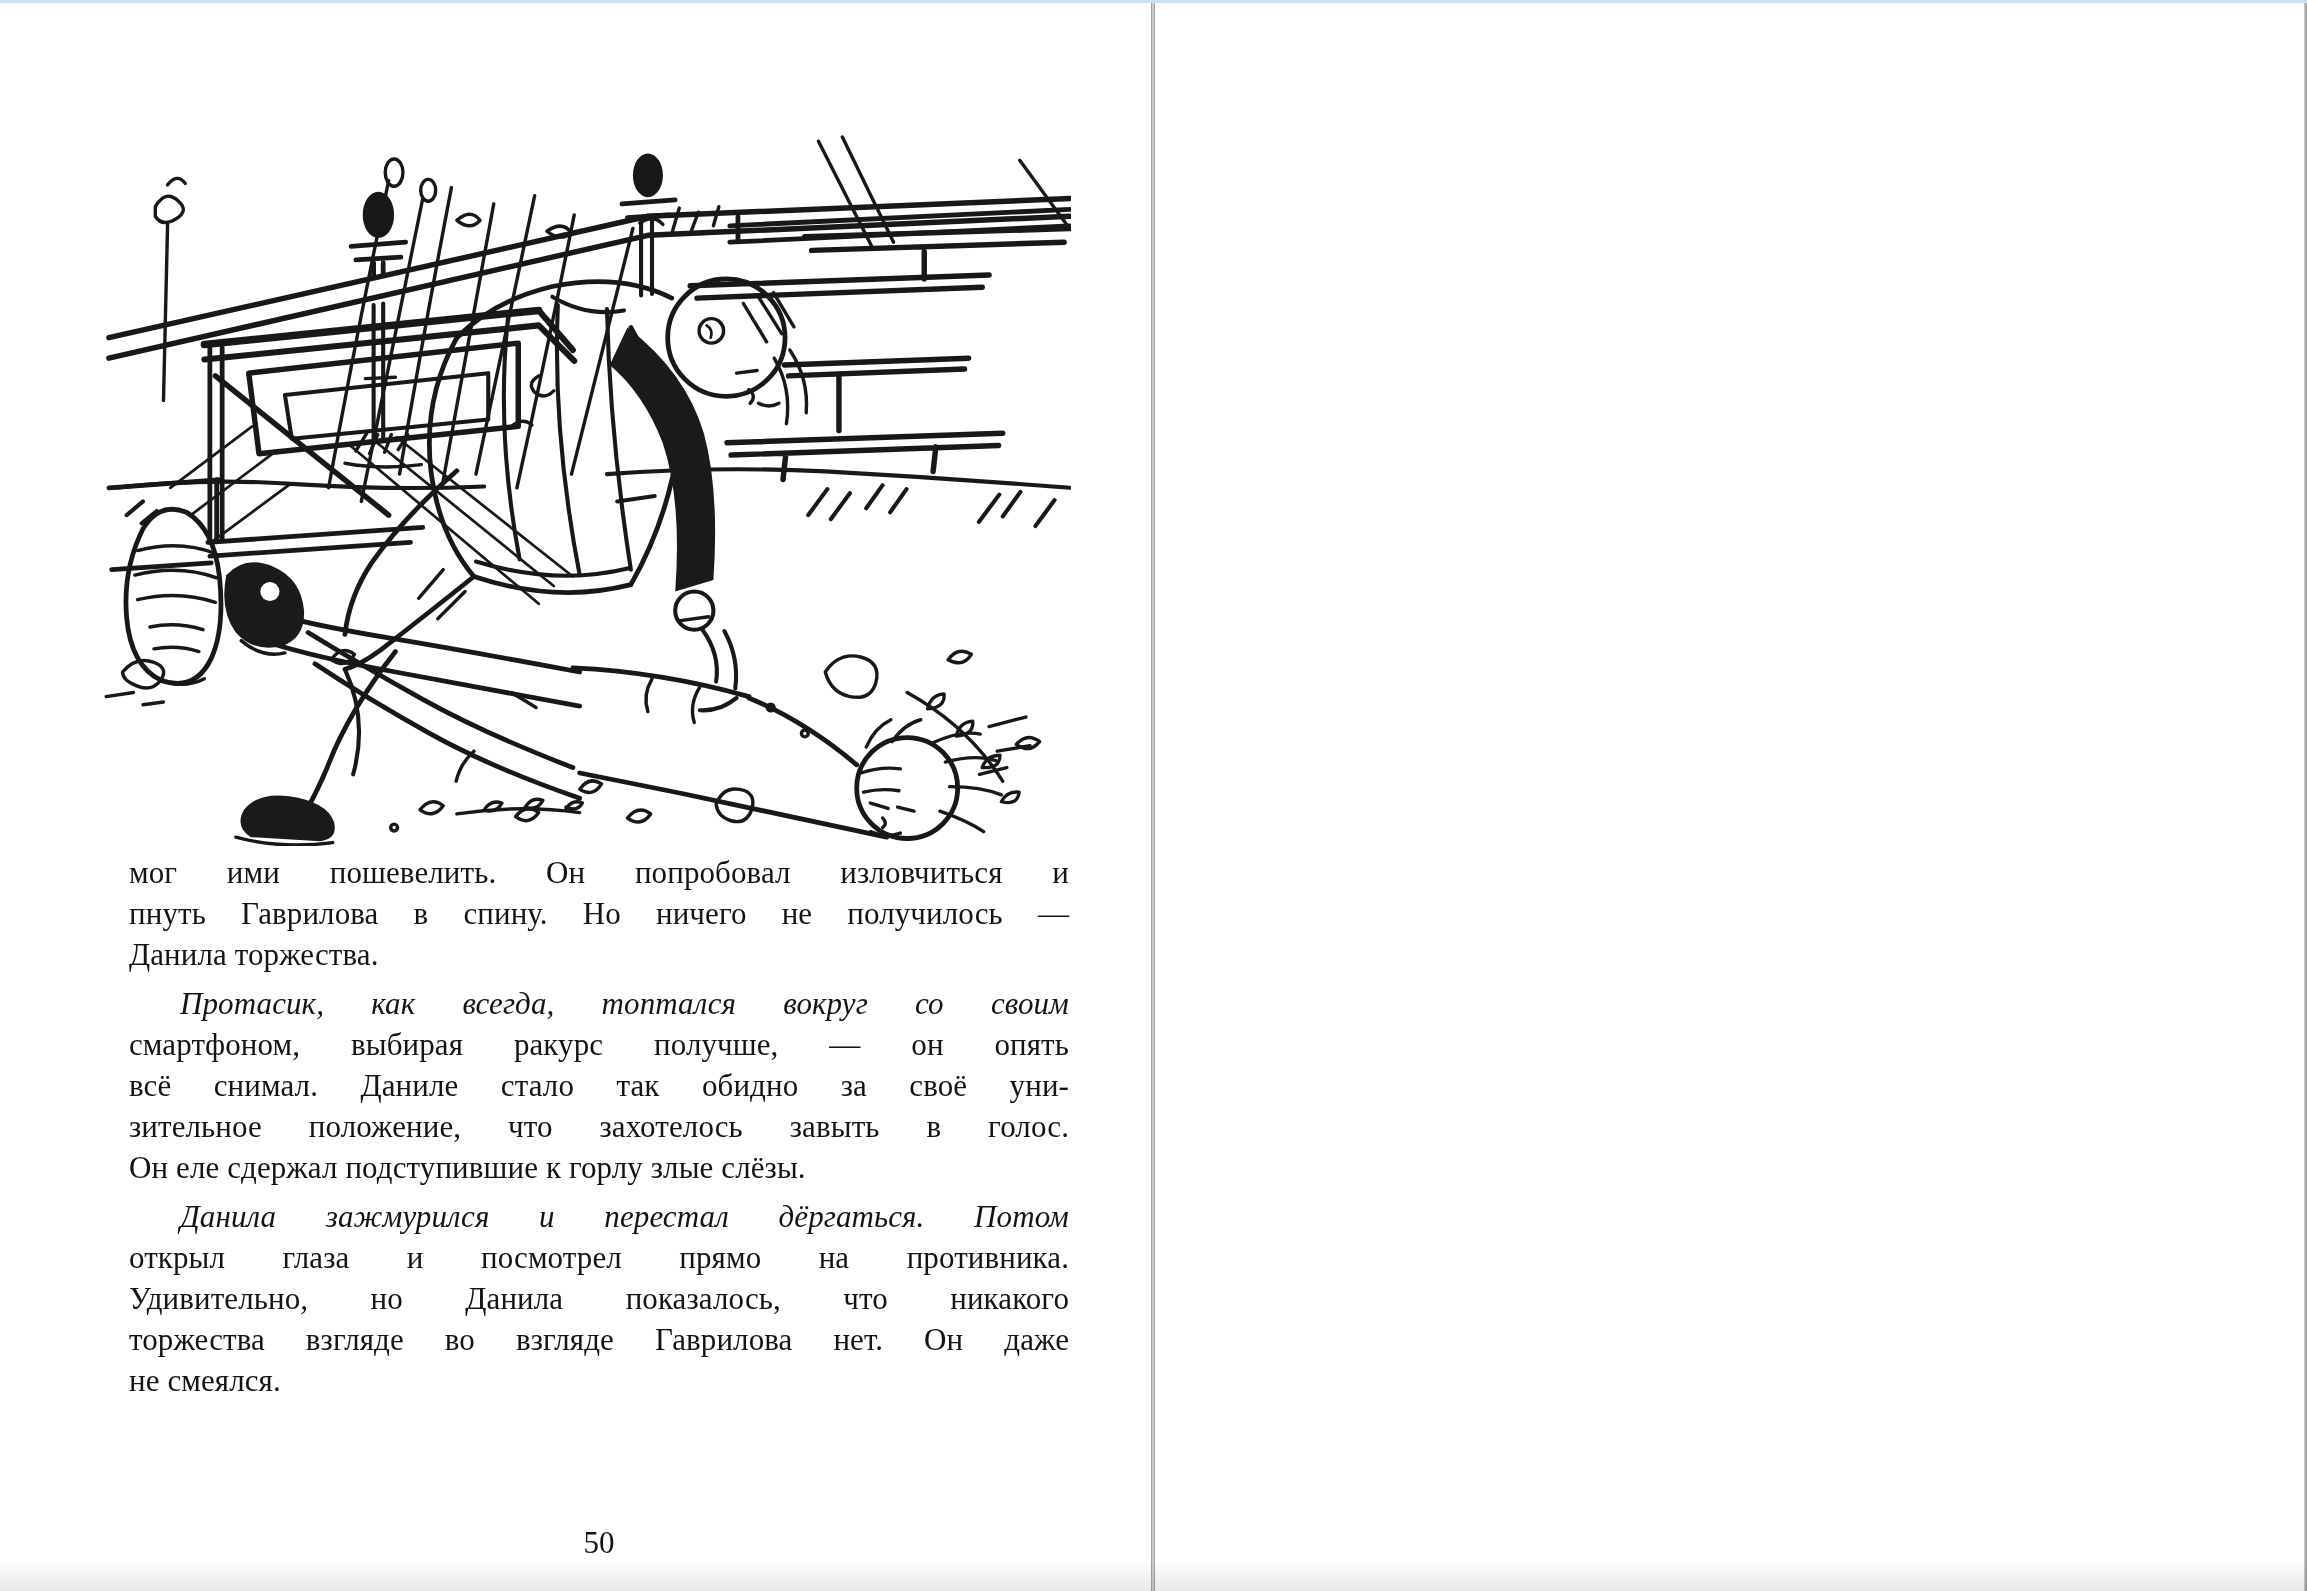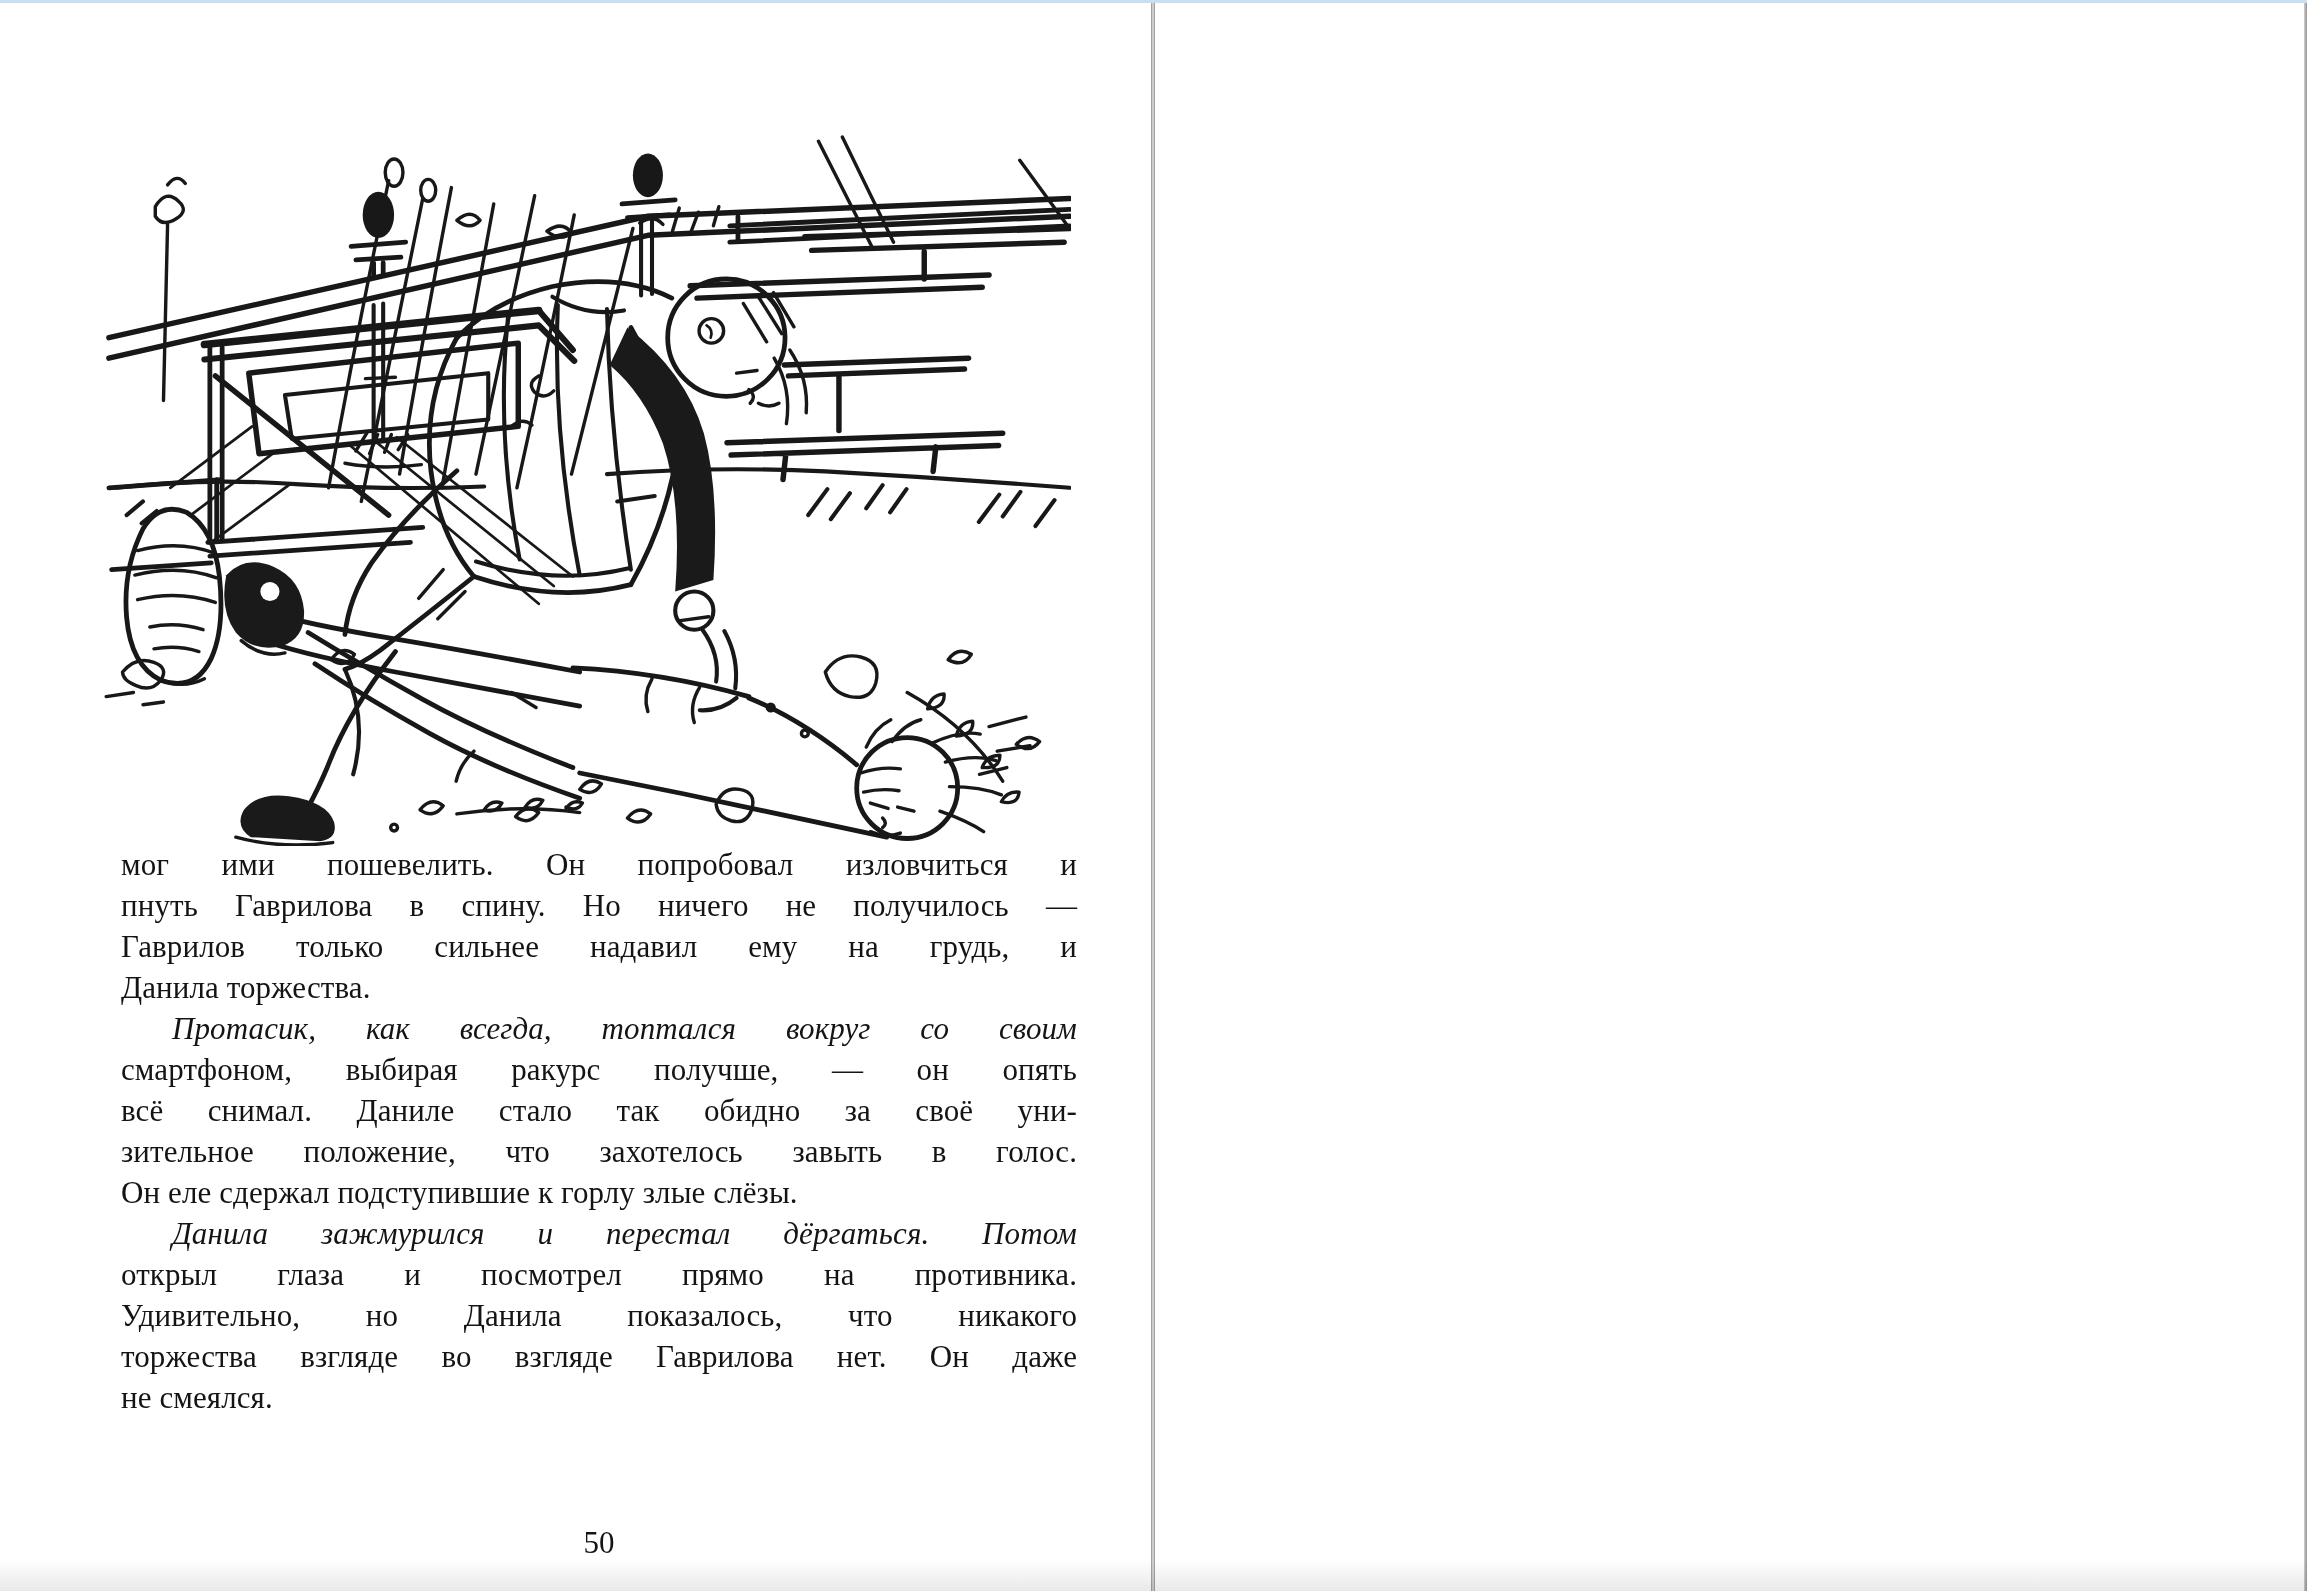--- a/index.html
+++ b/index.html
@@ -32,21 +32,21 @@
   .illustration { position: absolute; left: 102px; top: 133px; width: 969px; height: 713px; }
   .illustration svg { width: 100%; height: 100%; display: block; }
 
   .text-col {
     position: absolute;
     font-size: 31px; line-height: 41px;
     letter-spacing: 0.1px;
   }
   #left-text  { left: 121px;  top: 844px; width: 956px; }
 
-  .para { margin: 0; }
+  .para { margin: 8px; }
   .line { white-space: nowrap; }
   .line-just { text-align: justify; text-align-last: justify; white-space: normal; }
   .line-last { text-align: left; white-space: normal; }
   .line-indent { text-indent: 51px; font-style: italic; }
   .page-number {
     position: absolute; top: 1526px; width: 956px;
     text-align: center; font-size: 31px; line-height: 34px;
   }
   #page-num-left  { left: 121px; }
 </style>
@@ -210,21 +210,20 @@
           <circle cx="428" cy="1018" r="5"></circle>
         </g>
       </g>
     </svg>
   </div>
 
   <div class="text-col" id="left-text">
       <div class="para">
         <div class="line line-just"><span>мог ими пошевелить. Он попробовал изловчиться и</span></div>
         <div class="line line-just"><span>пнуть Гаврилова в спину. Но ничего не получилось —</span></div>
-        <div class="line line-just"><span>Гаврилов только сильнее надавил ему на грудь, и</span></div>
         <div class="line line-last"><span>Данила торжества.</span></div>
       </div>
       <div class="para">
         <div class="line line-just line-indent"><span>Протасик, как всегда, топтался вокруг со своим</span></div>
         <div class="line line-just"><span>смартфоном, выбирая ракурс получше, — он опять</span></div>
         <div class="line line-just"><span>всё снимал. Даниле стало так обидно за своё уни-</span></div>
         <div class="line line-just"><span>зительное положение, что захотелось завыть в голос.</span></div>
         <div class="line line-last"><span>Он еле сдержал подступившие к горлу злые слёзы.</span></div>
       </div>
       <div class="para">

